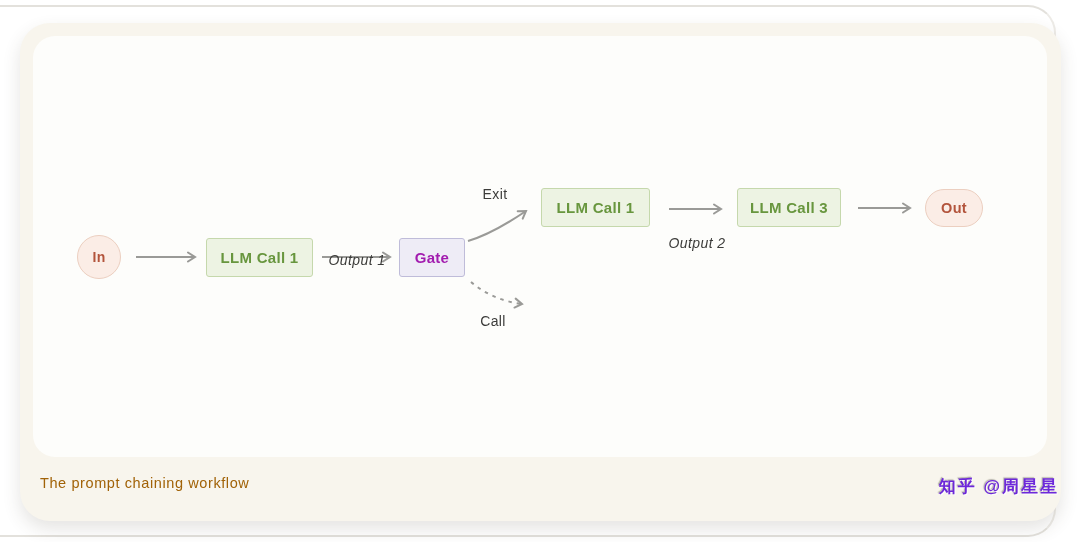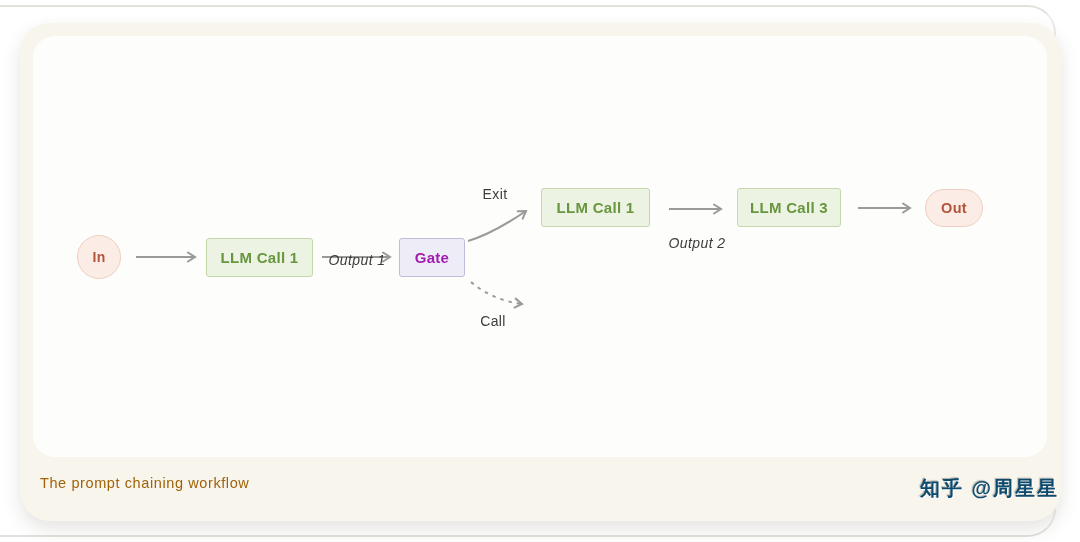--- a/index.html
+++ b/index.html
@@ -30,22 +30,22 @@
   .panel {
     position:absolute; left:13px; top:13px; width:1014px; height:421px;
     background:#fdfdfb; border-radius:22px;
   }
   .caption {
     position:absolute; left:20px; top:452px;
     font-size:14.5px; color:#a16207; letter-spacing:0.6px;
   }
   .watermark {
     position:absolute; right:2px; top:452px;
-    font-size:20px; font-weight:bold; letter-spacing:2px;
-    color:#0c4a6e;
+    font-size:17px; font-weight:bold; letter-spacing:2px;
+    color:#6d28d9;
     text-shadow:1px 1px 1px #ffffff, -1px -1px 1px #b3b0a8;
   }
 
   
   .node {
     position:absolute; display:flex; align-items:center; justify-content:center;
     font-weight:bold; font-size:15px; letter-spacing:0.3px;
   }
   .node.process {
     background:#edf3e3; border:1px solid #c5d8ac; color:#68963e; border-radius:3px;

